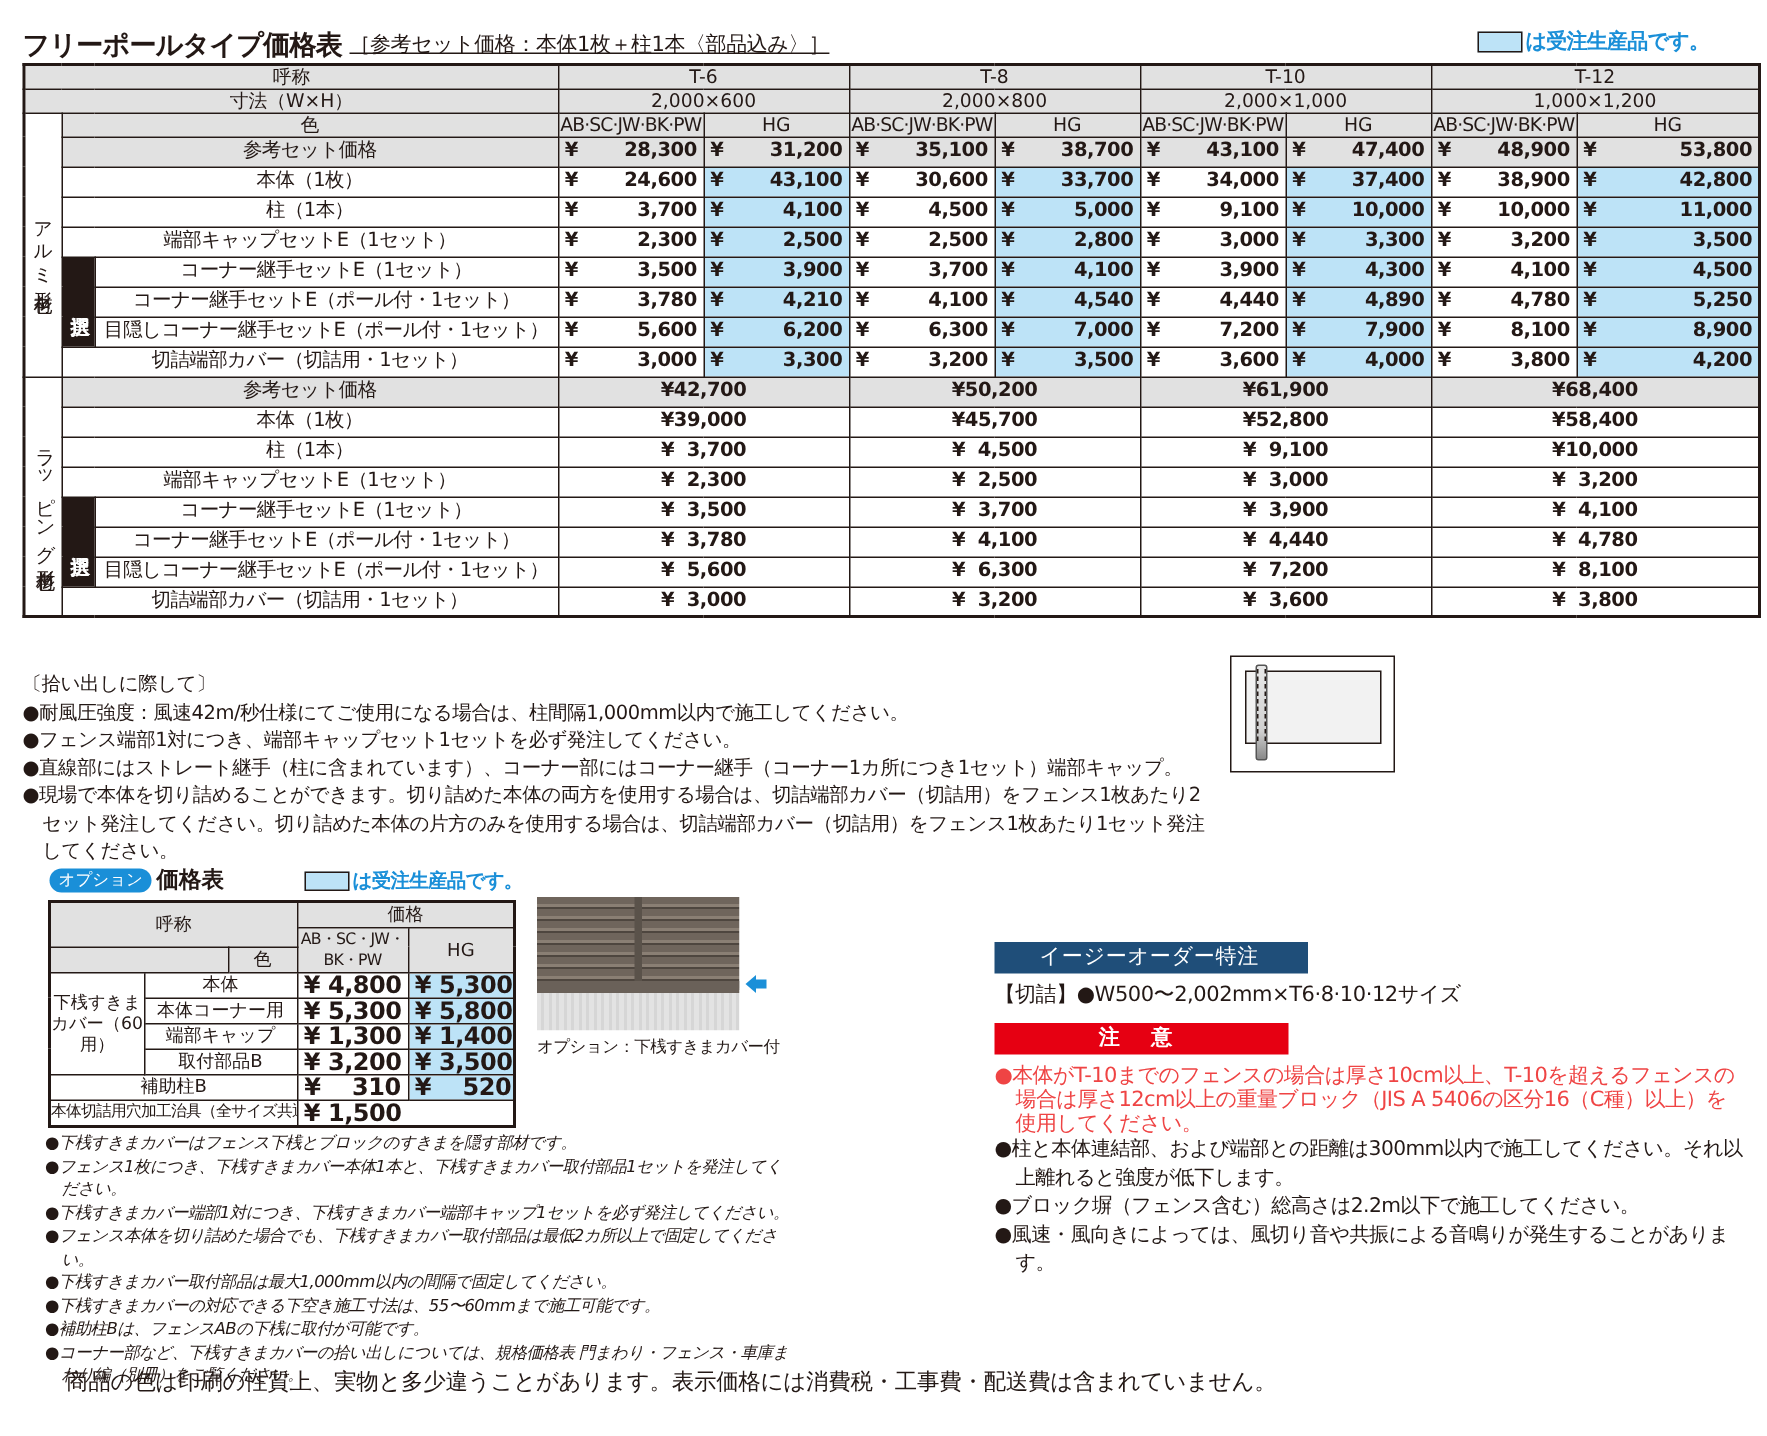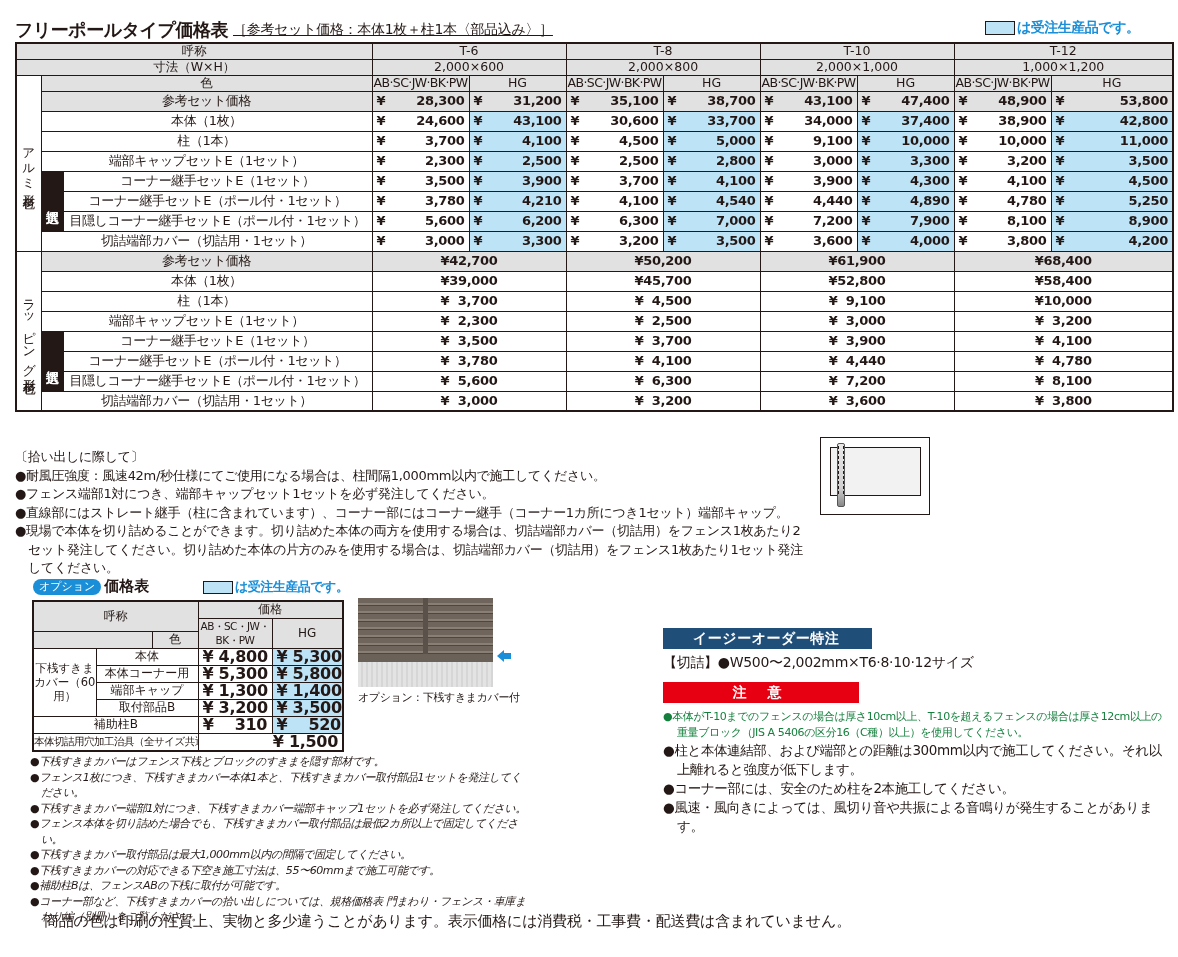--- a/index.html
+++ b/index.html
@@ -61,26 +61,26 @@
   .photo .wall { position: absolute; left: 0; top: 64px; width: 135px; height: 25px; background: repeating-linear-gradient(90deg, #e3e3e3 0, #e3e3e3 3px, #d6d6d6 3px, #d6d6d6 5px); }
   .arrow { left: 497px; top: 650px; width: 0; height: 0; }
   .arrow .head { position: absolute; left: 0; top: 0; border-top: 6px solid transparent; border-bottom: 6px solid transparent; border-right: 7px solid #1a8fd8; }
   .arrow .tail { position: absolute; left: 6px; top: 3px; width: 8px; height: 6px; background: #1a8fd8; }
   .photo-cap { left: 358px; top: 690px; font-size: 11px; white-space: nowrap; letter-spacing: -0.4px; }
 
   .opt-notes { left: 30px; top: 754px; font-size: 11px; line-height: 15.5px; letter-spacing: -0.4px; width: 500px; font-style: italic; }
   .opt-notes .it { padding-left: 11px; text-indent: -11px; }
 
   
-  .bar-blue { left: 663px; top: 628px; width: 209px; height: 21px; background: #1f4e79; color: #fff; font-weight: bold; font-size: 14px; line-height: 21px; padding-left: 30px; letter-spacing: 0.5px; white-space: nowrap; }
+  .bar-blue { left: 663px; top: 628px; width: 209px; height: 21px; background: #1f4e79; color: #fff; font-weight: normal; font-size: 14px; line-height: 21px; padding-left: 30px; letter-spacing: 0.5px; white-space: nowrap; }
   .easy-text { left: 663px; top: 654px; font-size: 14px; white-space: nowrap; letter-spacing: -0.3px; }
   .bar-red { left: 663px; top: 682px; width: 196px; height: 21px; background: #e60012; color: #fff; font-weight: bold; font-size: 14px; line-height: 21px; text-align: center; letter-spacing: 8px; white-space: nowrap; }
   .caution { left: 663px; top: 709px; width: 500px; font-size: 13.5px; line-height: 19px; letter-spacing: -0.4px; }
   .caution .it { padding-left: 14px; text-indent: -14px; }
-  .caution .red { color: #15803d; font-size: 11px; line-height: 16px; }
+  .caution .red { color: #ef4444; font-size: 14px; line-height: 16px; }
 
   .footer { left: 44px; top: 912px; font-size: 15px; white-space: nowrap; letter-spacing: -0.2px; }
 </style>
 </head>
 <body>
 
 <div class="abs title">フリーポールタイプ価格表</div>
 <div class="abs subtitle">［参考セット価格：本体1枚＋柱1本〈部品込み〉］</div>
 <div class="abs legend">
   <span class="swatch"></span>
@@ -534,21 +534,21 @@
     <td class="price">¥ 3,200</td>
     <td class="price b">¥ 3,500</td>
   </tr>
   <tr>
     <td colspan="3">補助柱B</td>
     <td class="price" style="white-space:pre">¥    310</td>
     <td class="price b" style="white-space:pre">¥    520</td>
   </tr>
   <tr>
     <td colspan="3" class="small">本体切詰用穴加工治具（全サイズ共通）</td>
-    <td colspan="2" class="price" style="text-align:right">¥ 1,500</td>
+    <td colspan="2" class="price" style="text-align:left">¥ 1,500</td>
   </tr>
 </tbody>
   </table>
 
 <div class="abs photo">
   <div class="fence"></div>
   <div class="vpost"></div>
   <div class="rail"></div>
   <div class="wall"></div>
 </div>
@@ -568,17 +568,17 @@
   <div class="it">●補助柱Bは、フェンスABの下桟に取付が可能です。</div>
   <div class="it">●コーナー部など、下桟すきまカバーの拾い出しについては、規格価格表 門まわり・フェンス・車庫まわり編（別冊）をご覧ください。</div>
 </div>
 
 <div class="abs bar-blue">イージーオーダー特注</div>
 <div class="abs easy-text">【切詰】●W500〜2,002mm×T6·8·10·12サイズ</div>
 <div class="abs bar-red">注 意</div>
 <div class="abs caution">
   <div class="it red">●本体がT-10までのフェンスの場合は厚さ10cm以上、T-10を超えるフェンスの場合は厚さ12cm以上の重量ブロック（JIS A 5406の区分16（C種）以上）を使用してください。</div>
   <div class="it">●柱と本体連結部、および端部との距離は300mm以内で施工してください。それ以上離れると強度が低下します。</div>
-  <div class="it">●コーナー部には、安全のため柱を2本施工してください。</div>
+  <div class="it">●ブロック塀（フェンス含む）総高さは2.2m以下で施工してください。</div>
   <div class="it">●風速・風向きによっては、風切り音や共振による音鳴りが発生することがあります。</div>
 </div>
 
 <div class="abs footer">商品の色は印刷の性質上、実物と多少違うことがあります。表示価格には消費税・工事費・配送費は含まれていません。</div>
 
 </body></html>

